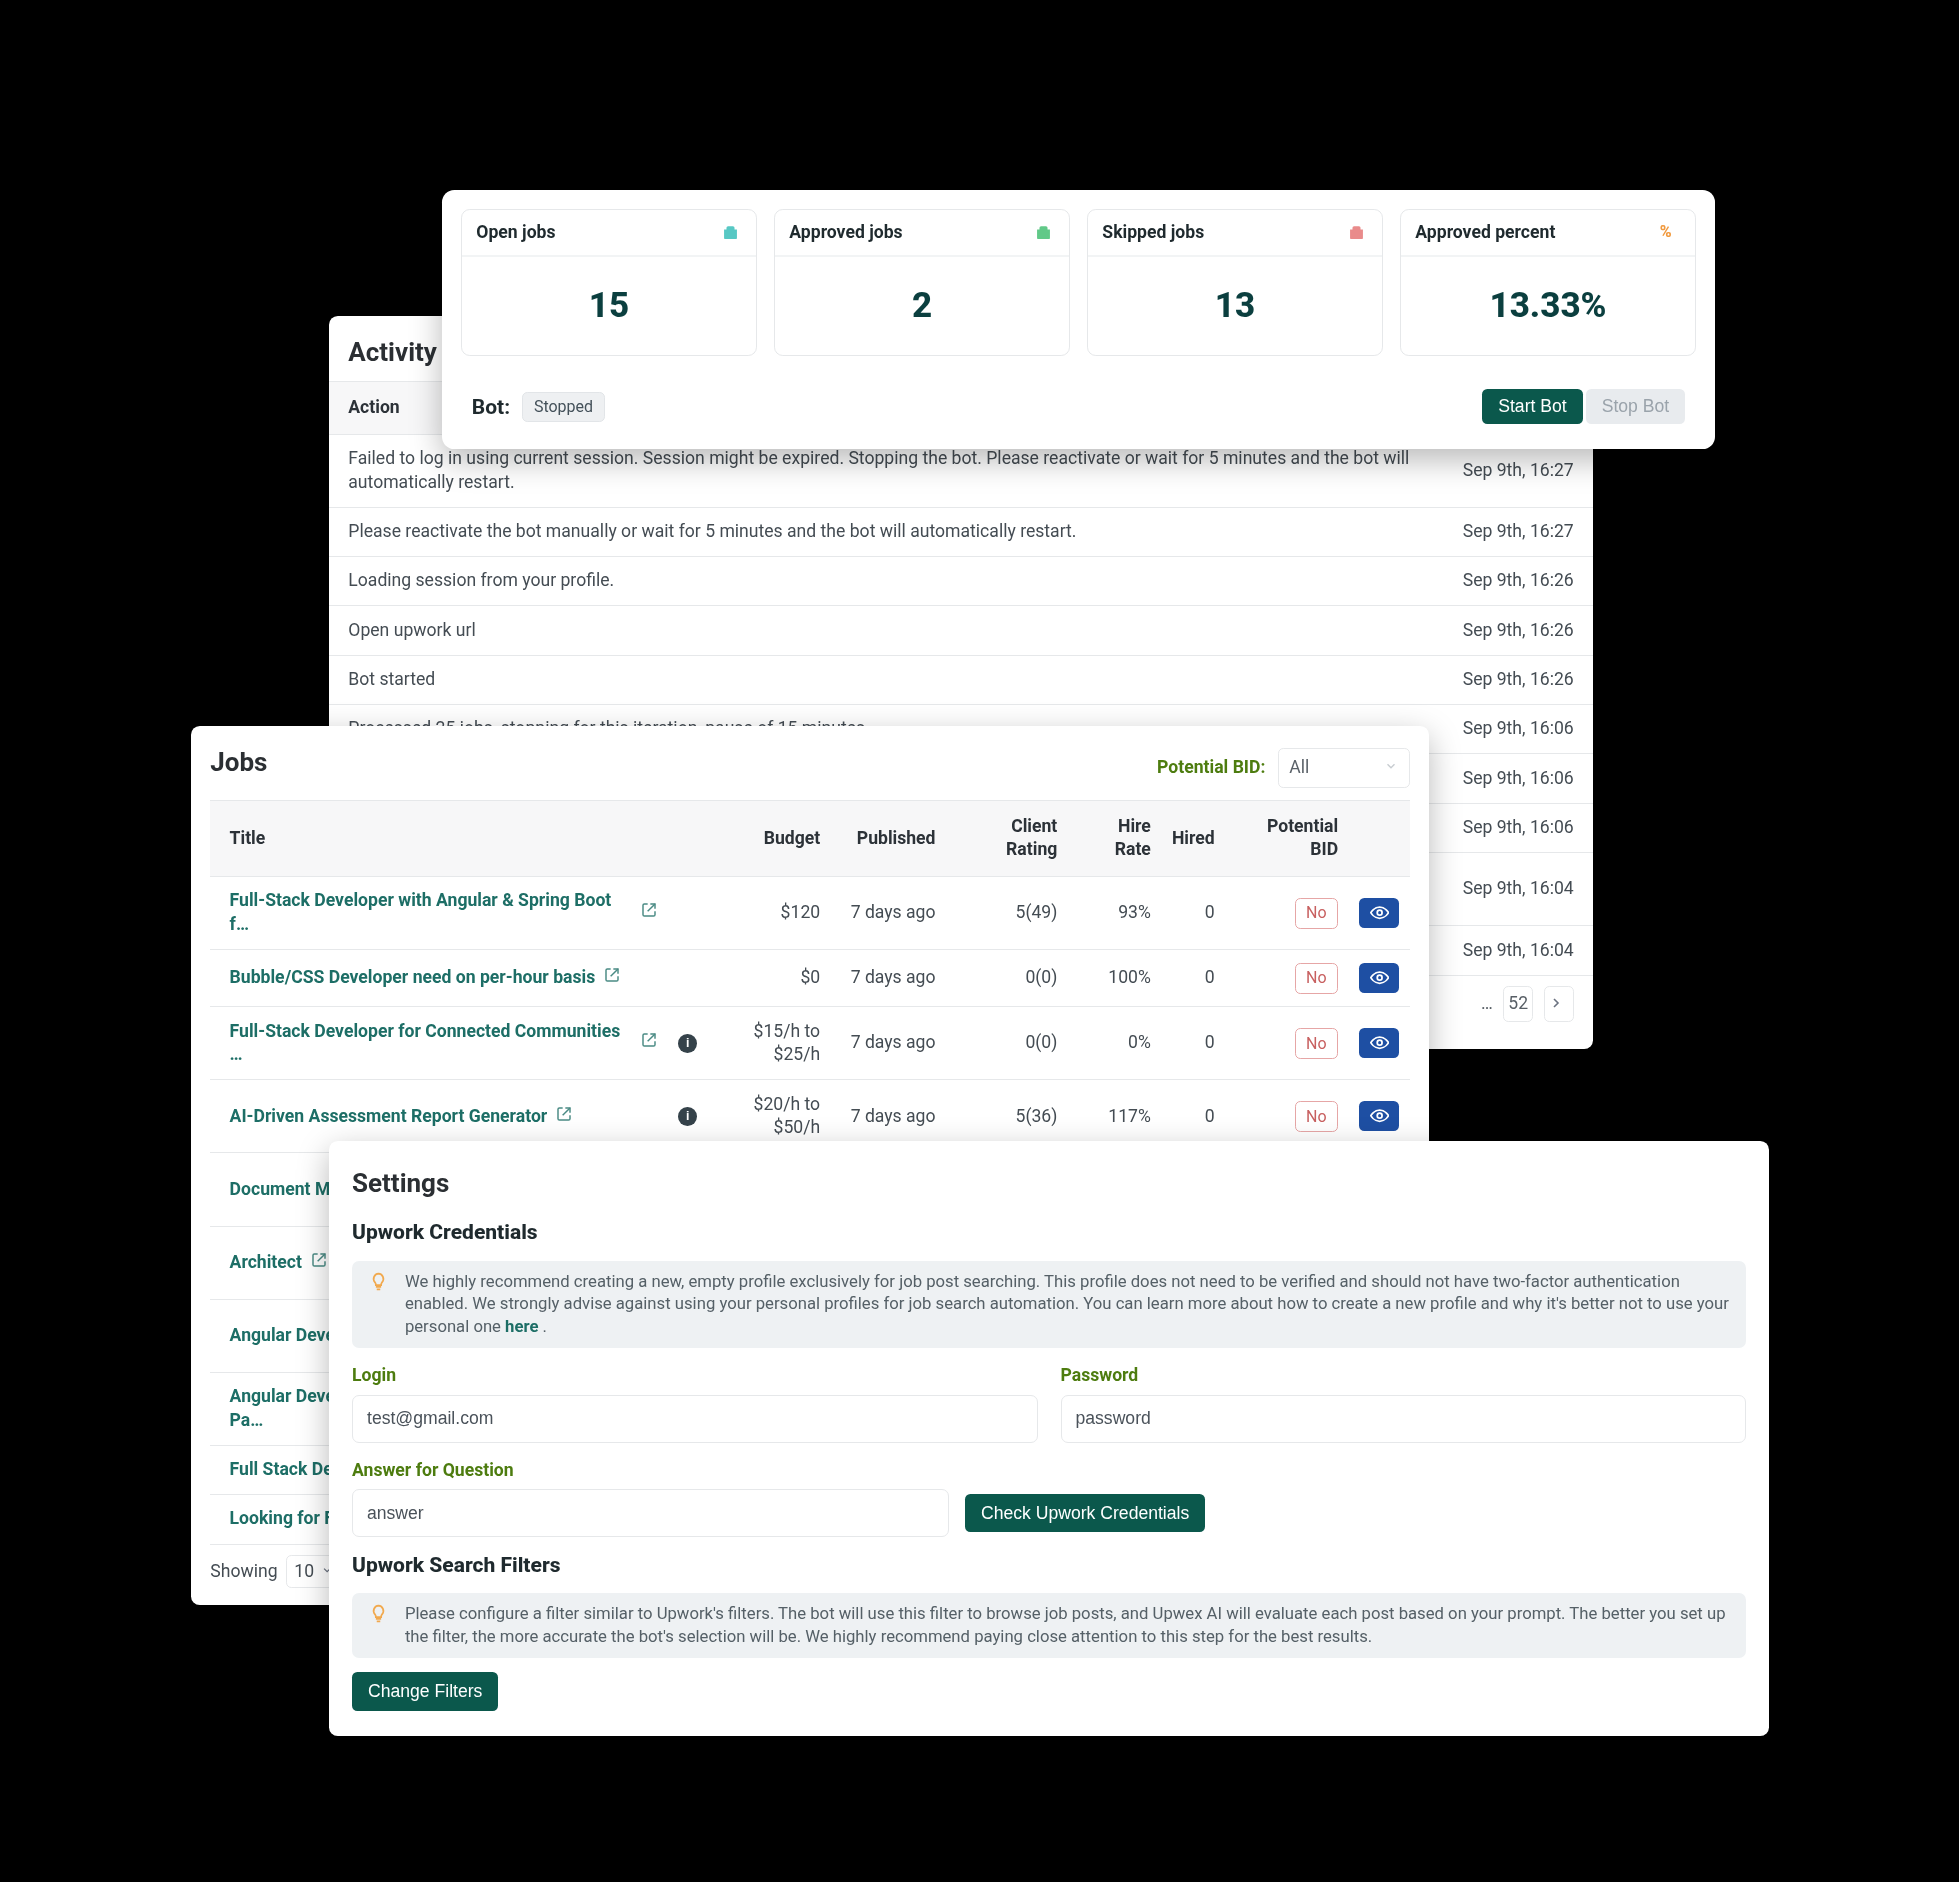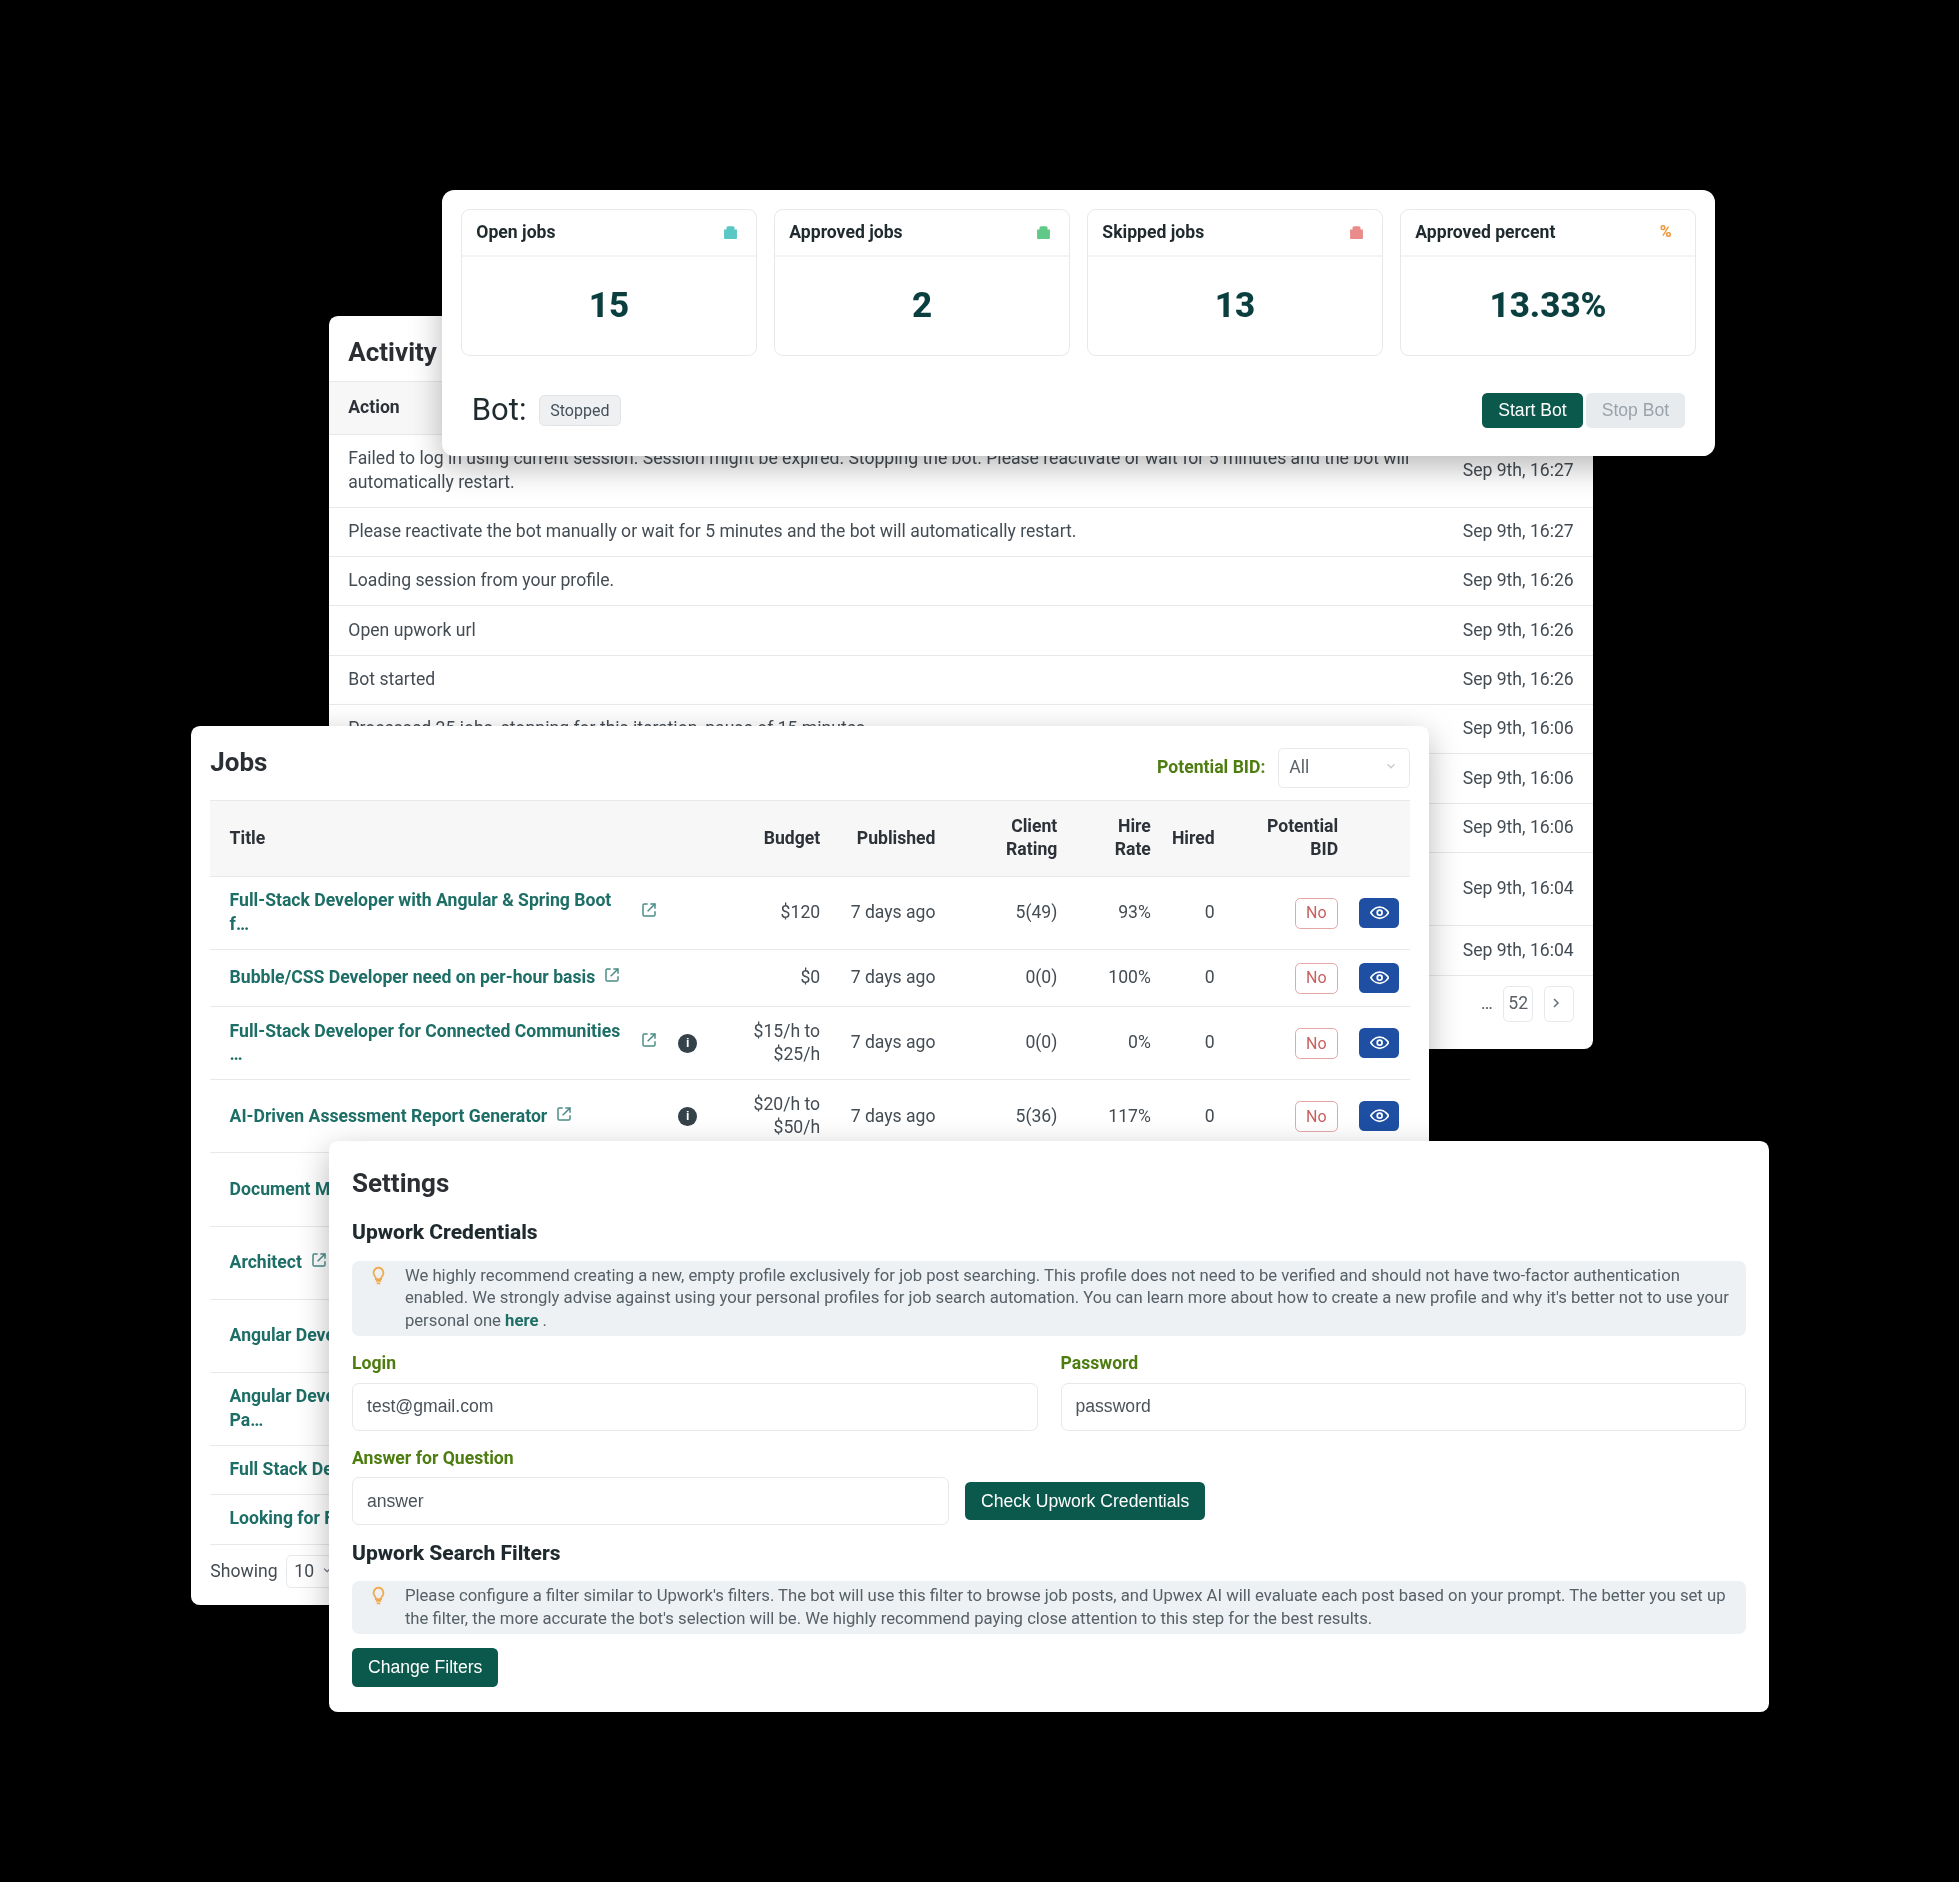--- a/index.html
+++ b/index.html
@@ -59,21 +59,21 @@
   .card-body{padding:24.6px 8.8px 26px;text-align:center}
   .card-value{font-size:35px;font-weight:800;color:#0b3f3f}
   .card-icon{width:23px;height:19.3px}
   .card-head .card-icon svg{display:block}
 
   .bot-row{
     margin-top:17.6px;display:flex;align-items:center;justify-content:space-between;
     padding:16px 10.5px 5.3px
   }
   .bot-left{display:flex;align-items:center;gap:12.3px}
-  .bot-label{font-size:31px;font-weight:400}
+  .bot-label{font-size:21px;font-weight:700}
   .bot-right{display:flex;gap:3px}
 
   
   .activity{left:329px;top:316px;width:1264px}
   .activity-inner{padding:19.3px 0 16px}
   .activity h2{margin:0 19.3px 10.5px}
   table.act{
     width:calc(100% - 0px);border-collapse:collapse
   }
   .act thead th{
@@ -128,21 +128,21 @@
   .jobs-foot{display:flex;align-items:center;gap:8.8px;color:#444c53;padding-top:10.5px}
   .mini-select{display:inline-flex;align-items:center;gap:7px;border:0.9px solid var(--line);border-radius:5.3px;padding:3.5px 7px}
 
   
   .settings{left:329px;top:1141px;width:1440px}
   .settings-inner{padding:24.6px 23px 24.6px}
   .settings h2{margin:0 0 17.6px}
   .sub-h{font-size:21px;font-weight:800;margin:14px 0}
   .note{
     display:flex;gap:12.3px;align-items:flex-start;
-    background:#eef1f3;border-radius:7px;padding:4px 16px;color:#556067;font-size:16.7px
+    background:#eef1f3;border-radius:7px;padding:10px 16px;color:#556067;font-size:16.7px
   }
   .note .bulb{flex:0 0 24.6px}
   .row{display:flex;gap:23px;margin-top:16px}
   .field{flex:1;display:flex;flex-direction:column;gap:7px}
   .label{font-weight:700;color:#4d7c0f}
   .input{
     border:0.9px solid var(--line);border-radius:7px;padding:12.3px 14px;font-size:17.6px;color:#4a525a;background:#fff
   }
   .row.answer .input{max-width:597px}
   .link-here{color:var(--teal-link);font-weight:700}

